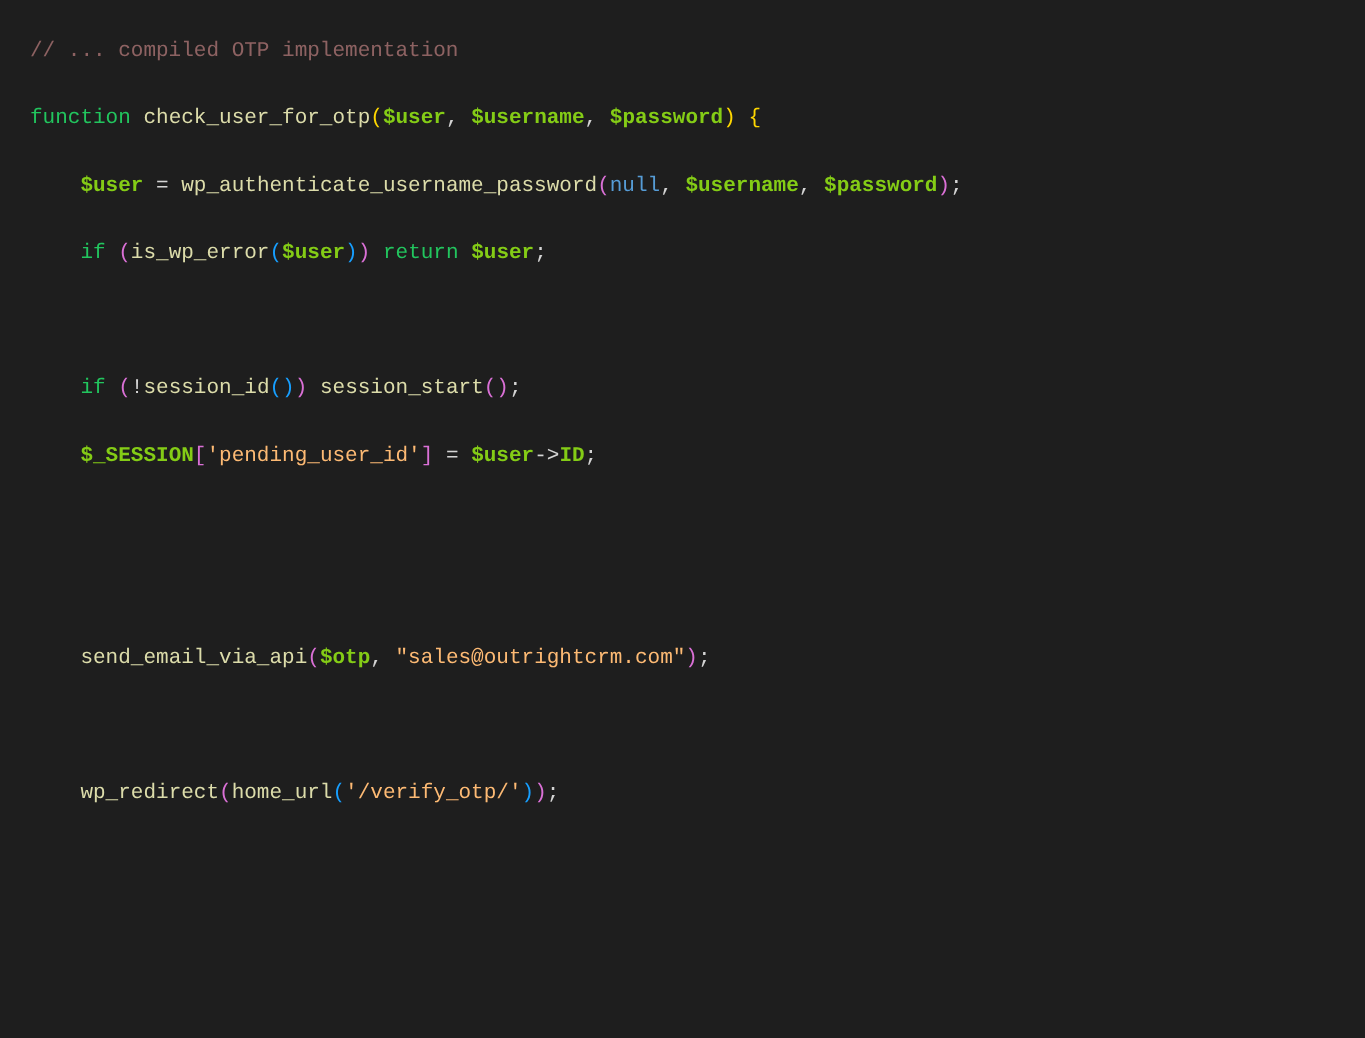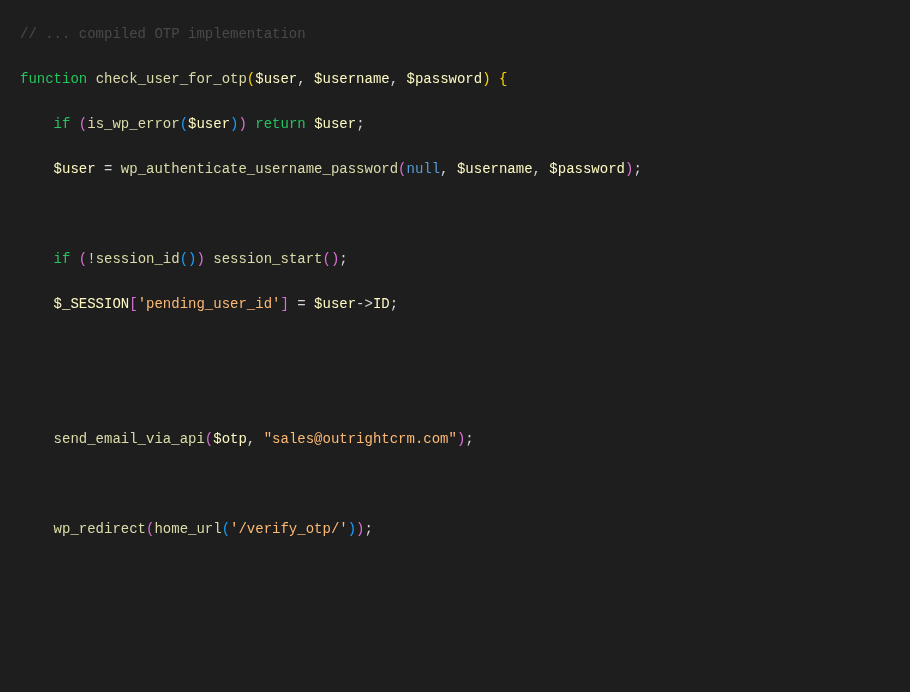--- a/index.html
+++ b/index.html
@@ -17,41 +17,41 @@
   .editor {
     white-space: pre;
     padding: 0 20px 0 20px;
   }
   .line {
     display: block;
     min-height: 22.5px;
   }
   .kw { color: #22c55e; }
   .fn { color: #dcdcaa; margin-top: 45px; }
-  .var { color: #fef9c3; }
+  .var { color: #84cc16; font-weight: bold; }
   .str { color: #fdba74; }
   .const { color: #569cd6; }
   .punc { color: #d4d4d4; }
   .brace { color: #ffd700; }
   .brace2 { color: #da70d6; }
   .brace3 { color: #179fff; }
   .op { color: #d4d4d4; }
   .cutoff {
-    color: #737373;
+    color: #fca5a5;
     opacity: 0.5;
   }
 </style>
 </head>
 <body>
 
 <div class="editor">
 <span class="line"><span class="cutoff">// ... compiled OTP implementation</span></span>
 <span class="line"><span class="kw">function</span> <span class="fn">check_user_for_otp</span><span class="brace">(</span><span class="var">$user</span><span class="punc">, </span><span class="var">$username</span><span class="punc">, </span><span class="var">$password</span><span class="brace">)</span> <span class="brace">{</span></span>
+<span class="line">    <span class="var">$user</span> <span class="op">=</span> <span class="fn">wp_authenticate_username_password</span><span class="brace2">(</span><span class="const">null</span><span class="punc">, </span><span class="var">$username</span><span class="punc">, </span><span class="var">$password</span><span class="brace2">)</span><span class="punc">;</span></span>
 <span class="line">    <span class="kw">if</span> <span class="brace2">(</span><span class="fn">is_wp_error</span><span class="brace3">(</span><span class="var">$user</span><span class="brace3">)</span><span class="brace2">)</span> <span class="kw">return</span> <span class="var">$user</span><span class="punc">;</span></span>
-<span class="line">    <span class="var">$user</span> <span class="op">=</span> <span class="fn">wp_authenticate_username_password</span><span class="brace2">(</span><span class="const">null</span><span class="punc">, </span><span class="var">$username</span><span class="punc">, </span><span class="var">$password</span><span class="brace2">)</span><span class="punc">;</span></span>
 <span class="line"> </span>
 <span class="line">    <span class="kw">if</span> <span class="brace2">(</span><span class="op">!</span><span class="fn">session_id</span><span class="brace3">()</span><span class="brace2">)</span> <span class="fn">session_start</span><span class="brace2">()</span><span class="punc">;</span></span>
 <span class="line">    <span class="var">$_SESSION</span><span class="brace2">[</span><span class="str">'pending_user_id'</span><span class="brace2">]</span> <span class="op">=</span> <span class="var">$user</span><span class="op">-&gt;</span><span class="var">ID</span><span class="punc">;</span></span>
 <span class="line"> </span>
 <span class="line"> </span>
 <span class="line">    <span class="fn">send_email_via_api</span><span class="brace2">(</span><span class="var">$otp</span><span class="punc">, </span><span class="str">"sales@outrightcrm.com"</span><span class="brace2">)</span><span class="punc">;</span></span>
 <span class="line"> </span>
 <span class="line">    <span class="fn">wp_redirect</span><span class="brace2">(</span><span class="fn">home_url</span><span class="brace3">(</span><span class="str">'/verify_otp/'</span><span class="brace3">)</span><span class="brace2">)</span><span class="punc">;</span></span>
 
 

